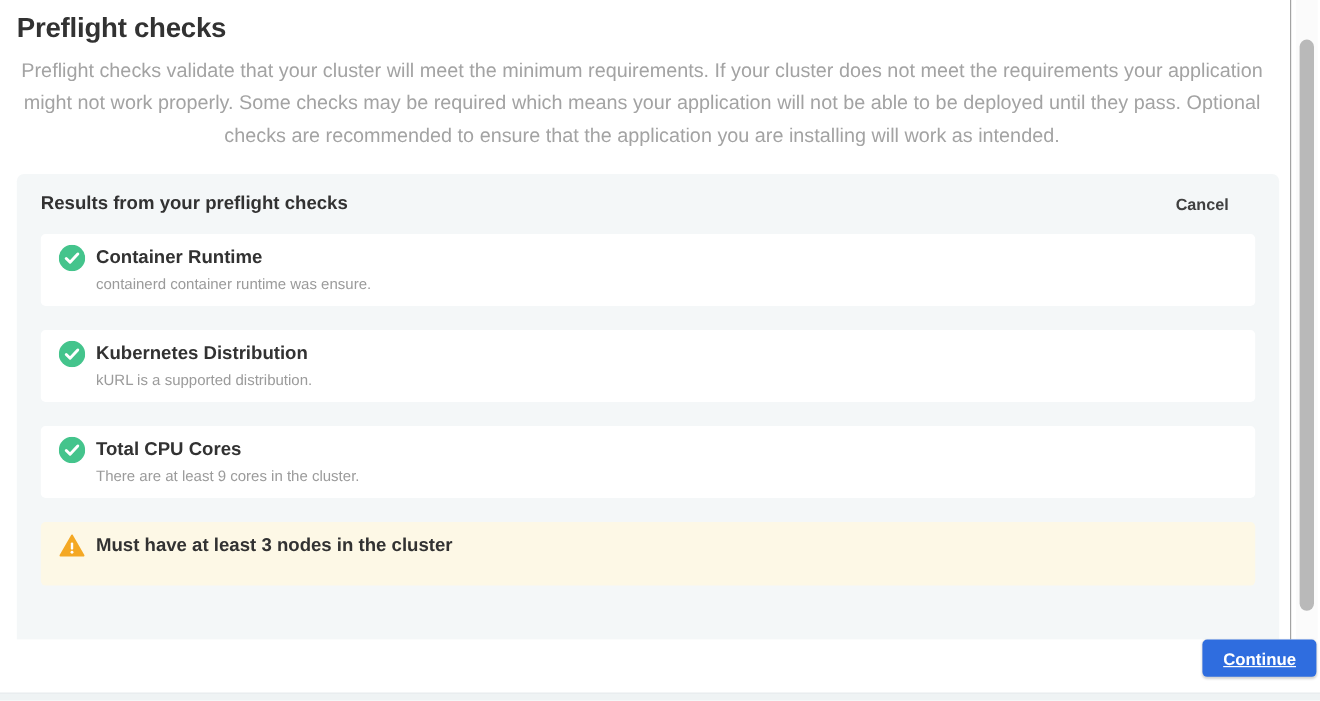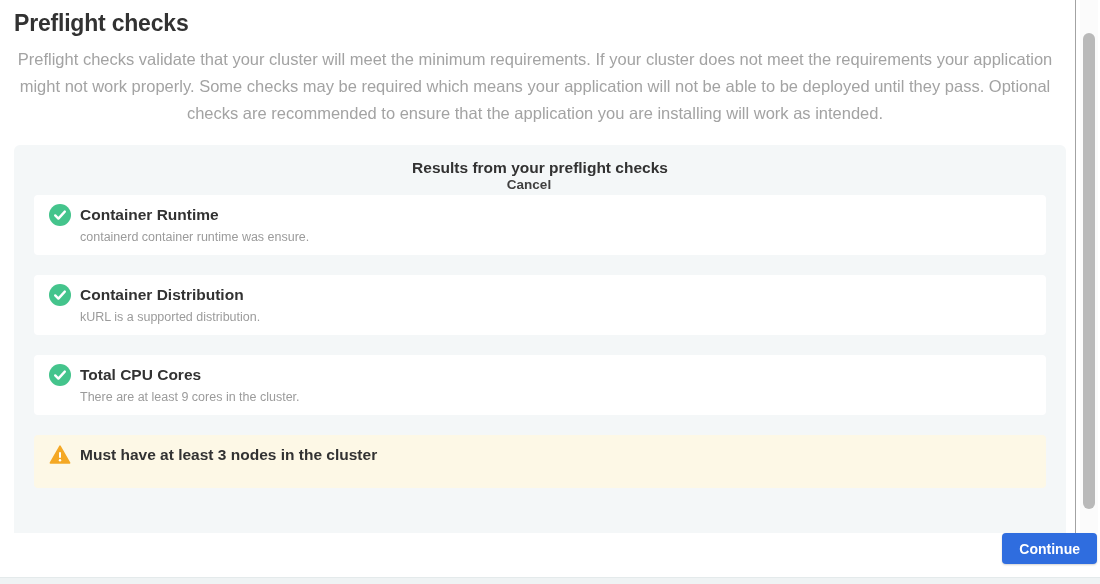--- a/index.html
+++ b/index.html
@@ -47,21 +47,20 @@
     border-radius: 6px;
     padding: 14px 20px 20px 20px;
     overflow: hidden;
   }
 
   .card-header {
     display: flex;
     align-items: center;
     justify-content: space-between;
     height: 22px;
-    flex-direction: column;
   }
   .card-title {
     font-size: 15.5px;
     font-weight: bold;
     color: #323232;
   }
   .cancel-link {
     font-size: 13.5px;
     font-weight: bold;
     color: #404040;
@@ -113,20 +112,21 @@
     padding: 0 17px;
     background: #2f6ddf;
     border: none;
     border-radius: 4px;
     color: #ffffff;
     font-family: "Liberation Sans", sans-serif;
     font-size: 14px;
     font-weight: bold;
     cursor: pointer;
     box-shadow: 0 1px 2px rgba(0,0,0,0.18);
+    text-decoration: underline;
   }
 
   .bottom-strip {
     position: absolute;
     left: 0; top: 577px;
     width: 1100px; height: 7px;
     background: #eff3f4;
     border-top: 1px solid #e4eaeb;
   }
 
@@ -169,21 +169,21 @@
       <span class="check-message">containerd container runtime was ensure.</span>
     </span>
   </div>
 
   <div class="check-row pass">
     <span class="check-icon"><svg width="22" height="22" viewBox="0 0 22 22">
               <circle cx="11" cy="11" r="11" fill="#44c48c"></circle>
               <path d="M6.2 11.4 l3.2 3.2 l6.4 -7" stroke="#ffffff" stroke-width="2.4" fill="none" stroke-linecap="round" stroke-linejoin="round"></path>
             </svg></span>
     <span class="check-text">
-      <span class="check-title">Container Distribution</span>
+      <span class="check-title">Kubernetes Distribution</span>
       <span class="check-message">kURL is a supported distribution.</span>
     </span>
   </div>
 
   <div class="check-row pass">
     <span class="check-icon"><svg width="22" height="22" viewBox="0 0 22 22">
               <circle cx="11" cy="11" r="11" fill="#44c48c"></circle>
               <path d="M6.2 11.4 l3.2 3.2 l6.4 -7" stroke="#ffffff" stroke-width="2.4" fill="none" stroke-linecap="round" stroke-linejoin="round"></path>
             </svg></span>
     <span class="check-text">

